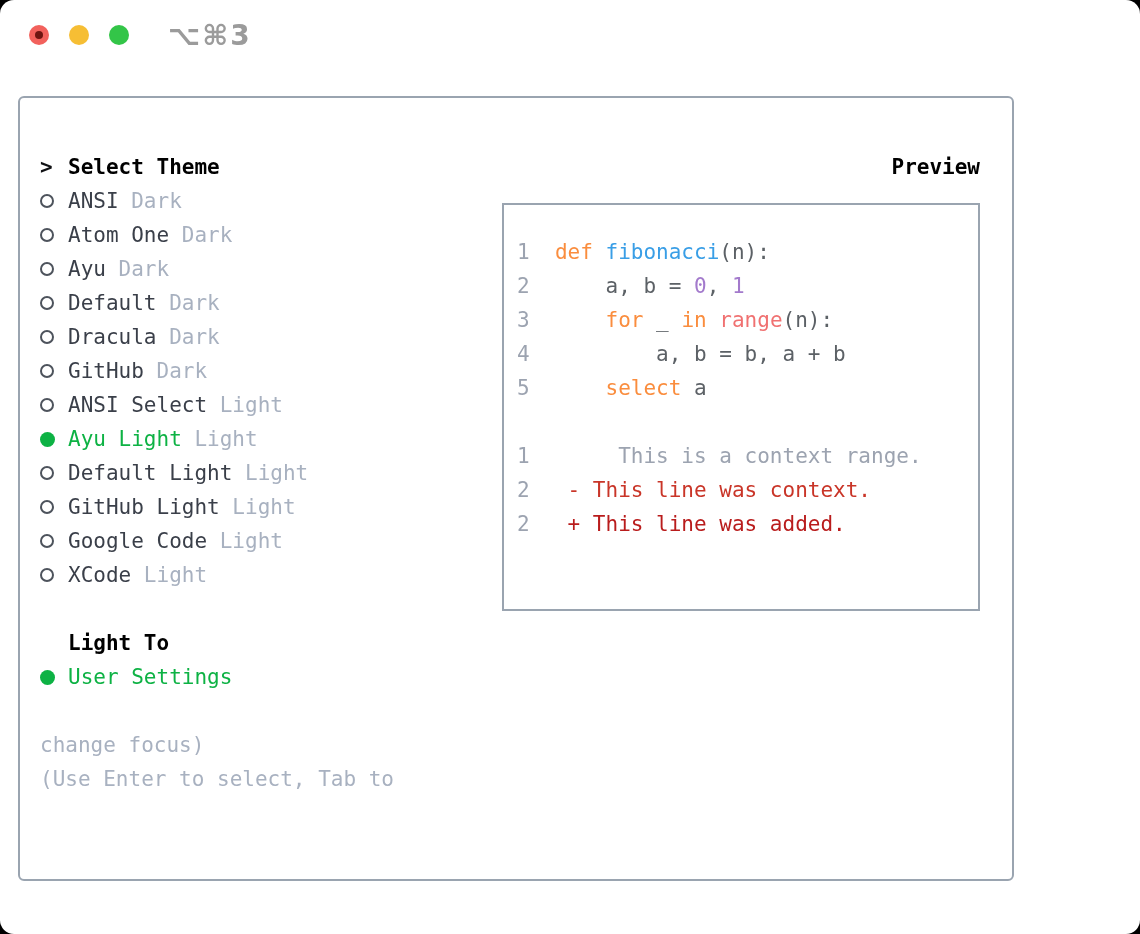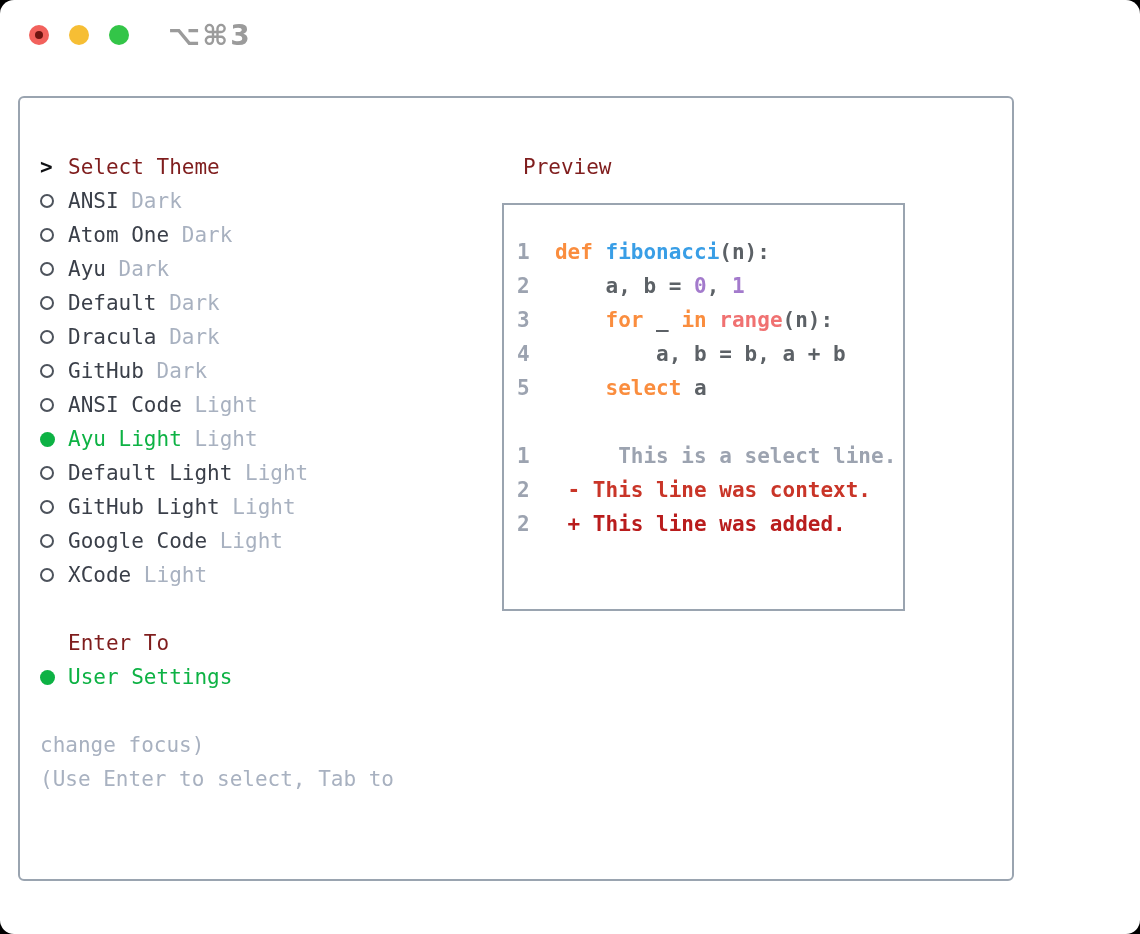--- a/index.html
+++ b/index.html
@@ -32,34 +32,34 @@
   .bullet-cell { display:inline-flex; width:28px; flex:0 0 28px; align-items:center; }
   .ring {
     display:inline-block; width:14px; height:14px; border-radius:50%;
     border:2px solid #4d535c; background:transparent;
   }
   .disc {
     display:inline-block; width:15px; height:15px; border-radius:50%;
     background:#0db244; border:none;
   }
   .caret { font-weight:bold; color:#101114; font-size:21px; }
-  .hdr  { font-weight:normal; color:#7f1d1d; }
+  .hdr  { font-weight:bold; color:#000000;text-align:right; }
   .item-name { color:#3a3f49; }
   .item-name.sel { color:#0db244; }
   .variant { color:#a8b1c0; }
   .spacer { height:34px; }
   .hint { color:#a8b1c0; font-size:21px; line-height:34px; white-space:pre; }
   .theme-list { position:absolute; left:20px; top:52px; }
   
   .preview { position:absolute; left:482px; top:52px; }
   .preview-title { height:34px; line-height:34px; font-size:21px;margin-left:21px; }
   .preview-box {
-    margin-top:19px; width:403px; height:408px;
+    margin-top:19px; width:478px; height:408px;
     border:2px solid #9aa4b0; background:#fff;
-    padding:30px 0 0 13px; overflow:hidden;font-weight:bold;
+    padding:30px 0 0 13px; overflow:hidden;
   }
   .cline { height:34px; line-height:34px; font-size:21px; white-space:pre; }
   .ln { display:inline-block; width:1ch; margin-right:2ch; color:#9ca3b0; }
   .tok-keyword { color:#fa8d3e; }
   .tok-function{ color:#399ee6; }
   .tok-builtin { color:#f07171; }
   .tok-number  { color:#a37acc; }
   .tok-fg      { color:#5c6166; }
   .tok-context { color:#9ca3b0; }
   .tok-deleted { color:#c93528; }
@@ -84,44 +84,44 @@
         <span class="bullet-cell"><span class="caret">&gt;</span></span>
         <span class="hdr">Select Theme</span>
       </div>
 
     <div class="row"><span class="bullet-cell"><span class="ring"></span></span><span class="item-name">ANSI</span><span class="variant"> Dark</span></div>
         <div class="row"><span class="bullet-cell"><span class="ring"></span></span><span class="item-name">Atom One</span><span class="variant"> Dark</span></div>
         <div class="row"><span class="bullet-cell"><span class="ring"></span></span><span class="item-name">Ayu</span><span class="variant"> Dark</span></div>
         <div class="row"><span class="bullet-cell"><span class="ring"></span></span><span class="item-name">Default</span><span class="variant"> Dark</span></div>
         <div class="row"><span class="bullet-cell"><span class="ring"></span></span><span class="item-name">Dracula</span><span class="variant"> Dark</span></div>
         <div class="row"><span class="bullet-cell"><span class="ring"></span></span><span class="item-name">GitHub</span><span class="variant"> Dark</span></div>
-        <div class="row"><span class="bullet-cell"><span class="ring"></span></span><span class="item-name">ANSI Code</span><span class="variant"> Light</span></div>
+        <div class="row"><span class="bullet-cell"><span class="ring"></span></span><span class="item-name">ANSI Select</span><span class="variant"> Light</span></div>
         <div class="row"><span class="bullet-cell"><span class="disc"></span></span><span class="item-name sel">Ayu Light</span><span class="variant"> Light</span></div>
         <div class="row"><span class="bullet-cell"><span class="ring"></span></span><span class="item-name">Default Light</span><span class="variant"> Light</span></div>
         <div class="row"><span class="bullet-cell"><span class="ring"></span></span><span class="item-name">GitHub Light</span><span class="variant"> Light</span></div>
         <div class="row"><span class="bullet-cell"><span class="ring"></span></span><span class="item-name">Google Code</span><span class="variant"> Light</span></div>
         <div class="row"><span class="bullet-cell"><span class="ring"></span></span><span class="item-name">XCode</span><span class="variant"> Light</span></div>
         <div class="spacer"></div>
-        <div class="row"><span class="bullet-cell"></span><span class="hdr">Enter To</span></div>
+        <div class="row"><span class="bullet-cell"></span><span class="hdr">Light To</span></div>
         <div class="row"><span class="bullet-cell"><span class="disc"></span></span><span class="item-name sel">User Settings</span></div>
         <div class="spacer"></div>
         <div class="hint">change focus)</div>
         <div class="hint">(Use Enter to select, Tab to</div>
       </div>
 
     <div class="preview">
       <div class="preview-title hdr">Preview</div>
       <div class="preview-box" id="preview-box">
 
       <div class="cline"><span class="ln">1</span><span class="tok-keyword">def </span><span class="tok-function">fibonacci</span><span class="tok-fg">(n):</span></div>
           <div class="cline"><span class="ln">2</span><span class="tok-fg">    a, b = </span><span class="tok-number">0</span><span class="tok-fg">, </span><span class="tok-number">1</span></div>
           <div class="cline"><span class="ln">3</span><span class="tok-fg">    </span><span class="tok-keyword">for</span><span class="tok-fg"> _ </span><span class="tok-keyword">in</span><span class="tok-fg"> </span><span class="tok-builtin">range</span><span class="tok-fg">(n):</span></div>
           <div class="cline"><span class="ln">4</span><span class="tok-fg">        a, b = b, a + b</span></div>
           <div class="cline"><span class="ln">5</span><span class="tok-fg">    </span><span class="tok-keyword">select</span><span class="tok-fg"> a</span></div>
           <div class="cline"><span class="ln"></span></div>
-          <div class="cline"><span class="ln">1</span><span class="tok-context">     This is a select line.</span></div>
+          <div class="cline"><span class="ln">1</span><span class="tok-context">     This is a context range.</span></div>
           <div class="cline"><span class="ln">2</span><span class="tok-deleted"> - This line was context.</span></div>
           <div class="cline"><span class="ln">2</span><span class="tok-added"> + This line was added.</span></div>
         </div>
     </div>
 
   </div>
 </div>
 
 </body></html>

